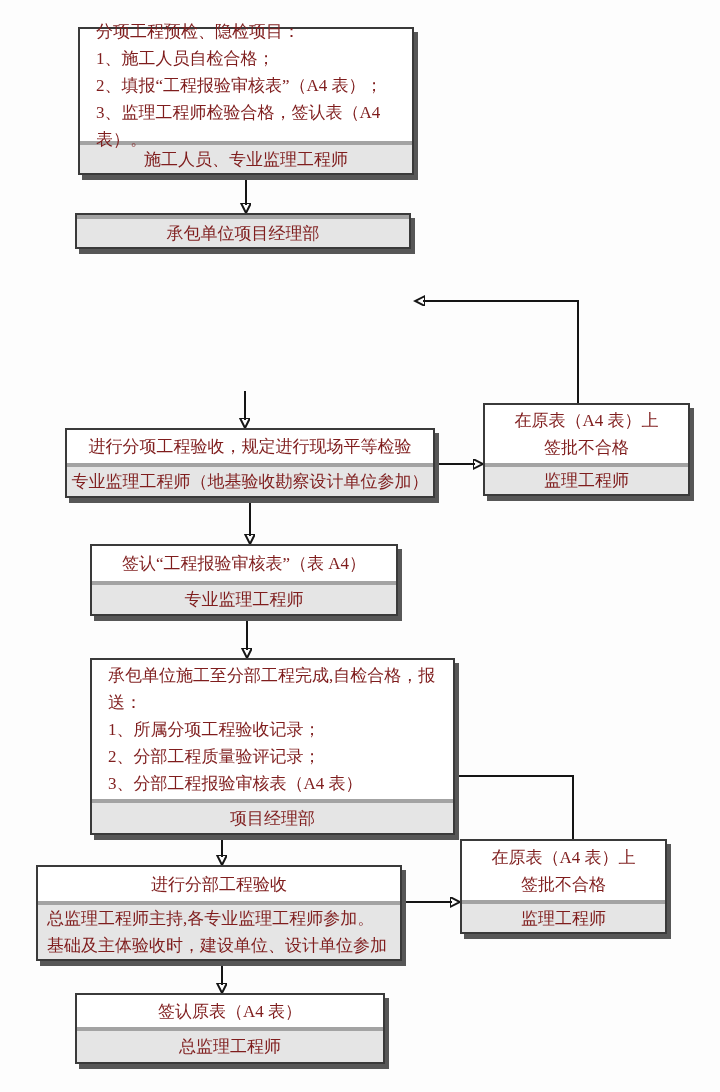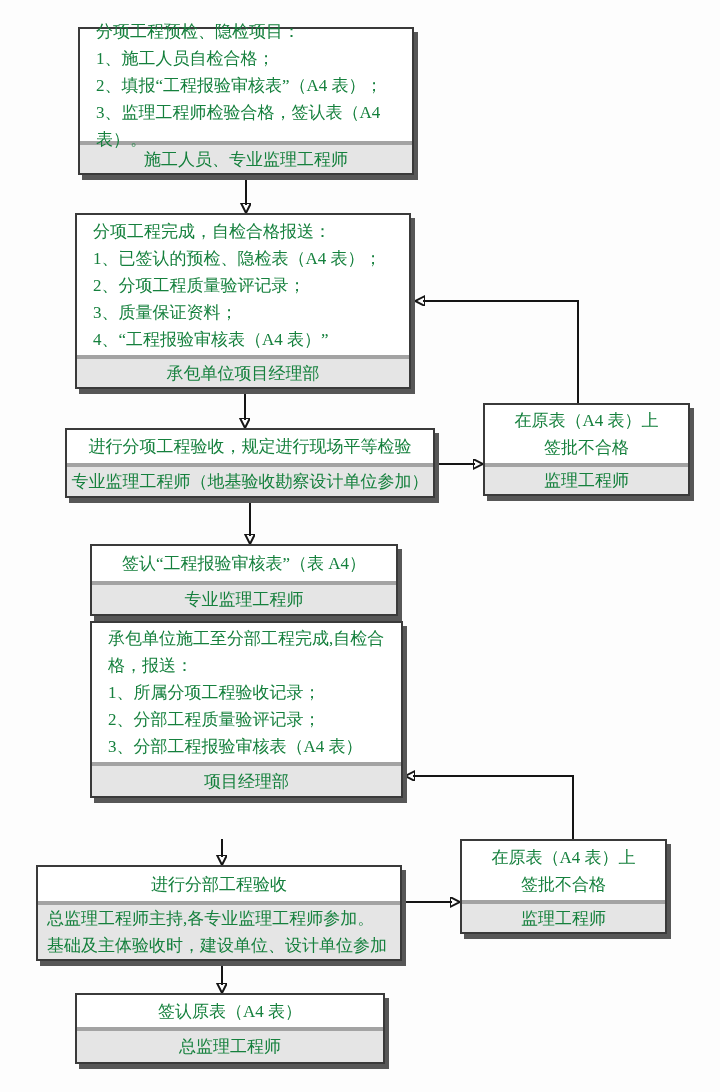--- a/index.html
+++ b/index.html
@@ -3,21 +3,21 @@
 <meta charset="utf-8">
 <style>
   * { box-sizing: border-box; }
   html, body { margin: 0; padding: 0; background: #ffffff; }
   .canvas {
     position: relative;
     width: 720px;
     height: 1092px;
     background: #fdfdfd;
     font-family: "Liberation Serif", "DejaVu Serif", serif;
-    color: #15803d;
+    color: #7f1d1d;
     overflow: hidden;
   }
   .box {
     position: absolute;
     background: #ffffff;
     border: 2px solid #3a3a3a;
     box-shadow: 4px 5px 0 #575757;
   }
   .box-main {
     display: flex;
@@ -81,27 +81,20 @@
     <div class="box-main list" style="height:112px">
       <div>分项工程预检、隐检项目：</div>
       <div>1、施工人员自检合格；</div>
       <div>2、填报“工程报验审核表”（A4 表）；</div>
       <div>3、监理工程师检验合格，签认表（A4 表）。</div>
     </div>
     <div class="box-footer" style="height:32px">施工人员、专业监理工程师</div>
   </div>
 
   <div class="box" style="left:75px;top:213px;width:336px">
-    <div class="box-main list" style="height:140px">
-      <div>分项工程完成，自检合格报送：</div>
-      <div>1、已签认的预检、隐检表（A4 表）；</div>
-      <div>2、分项工程质量验评记录；</div>
-      <div>3、质量保证资料；</div>
-      <div>4、“工程报验审核表（A4 表）”</div>
-    </div>
     <div class="box-footer" style="height:32px">承包单位项目经理部</div>
   </div>
 
   <div class="box" style="left:65px;top:428px;width:370px">
     <div class="box-main center" style="height:33px">进行分项工程验收，规定进行现场平等检验</div>
     <div class="box-footer" style="height:33px">专业监理工程师（地基验收勘察设计单位参加）</div>
   </div>
 
   <div class="box" style="left:483px;top:403px;width:207px">
     <div class="box-main center" style="height:58px">
@@ -109,21 +102,21 @@
       <div>签批不合格</div>
     </div>
     <div class="box-footer" style="height:31px">监理工程师</div>
   </div>
 
   <div class="box" style="left:90px;top:544px;width:308px">
     <div class="box-main center" style="height:35px">签认“工程报验审核表”（表 A4）</div>
     <div class="box-footer" style="height:33px">专业监理工程师</div>
   </div>
 
-  <div class="box" style="left:90px;top:621px;width:313px">
+  <div class="box" style="left:90px;top:658px;width:365px">
     <div class="box-main list" style="height:139px">
       <div>承包单位施工至分部工程完成,自检合格，报送：</div>
       <div>1、所属分项工程验收记录；</div>
       <div>2、分部工程质量验评记录；</div>
       <div>3、分部工程报验审核表（A4 表）</div>
     </div>
     <div class="box-footer" style="height:34px">项目经理部</div>
   </div>
 
   <div class="box" style="left:36px;top:865px;width:366px">

